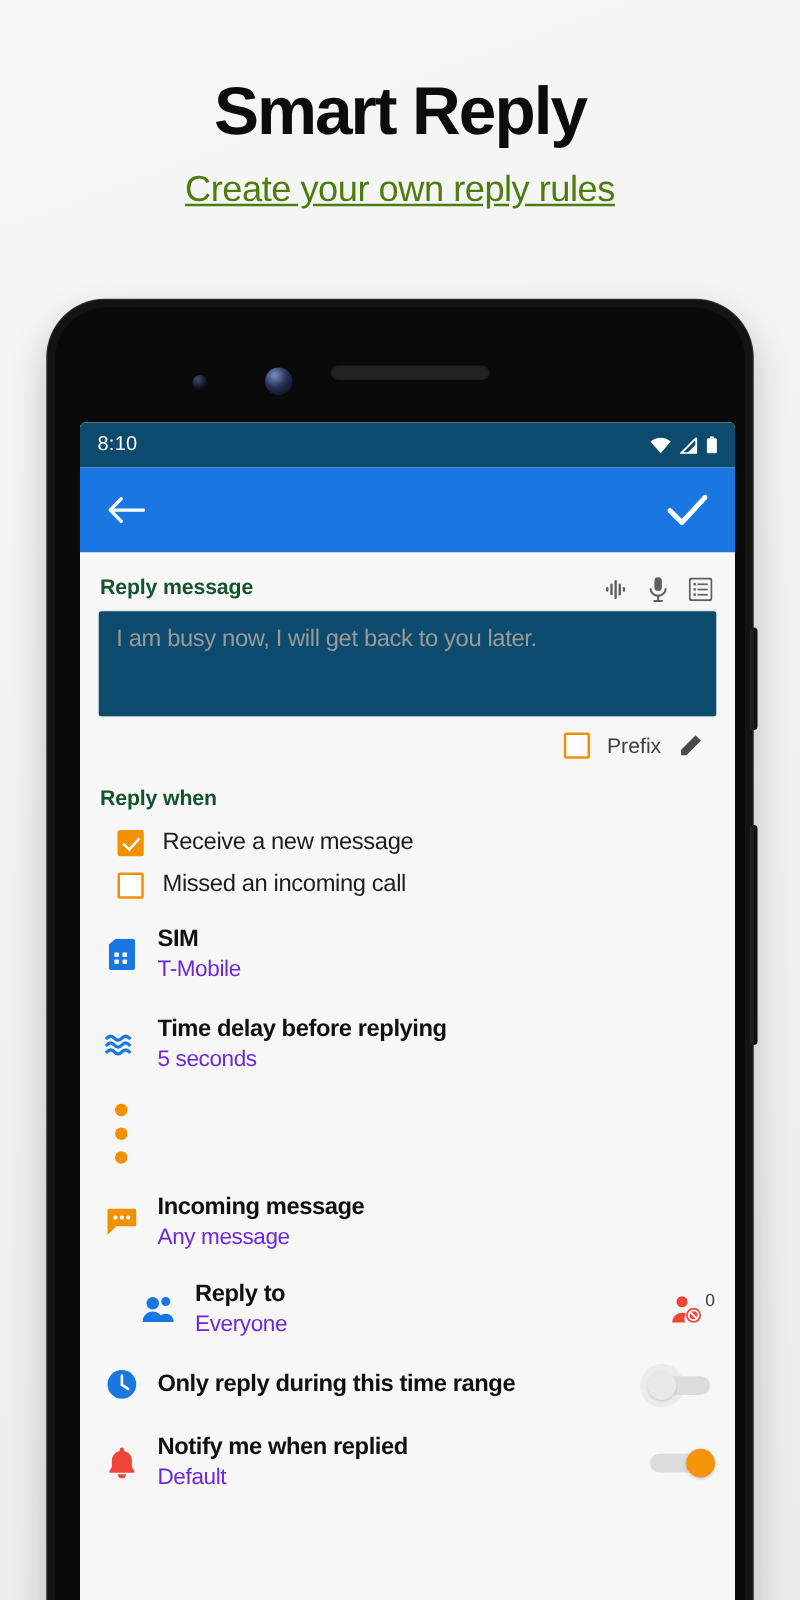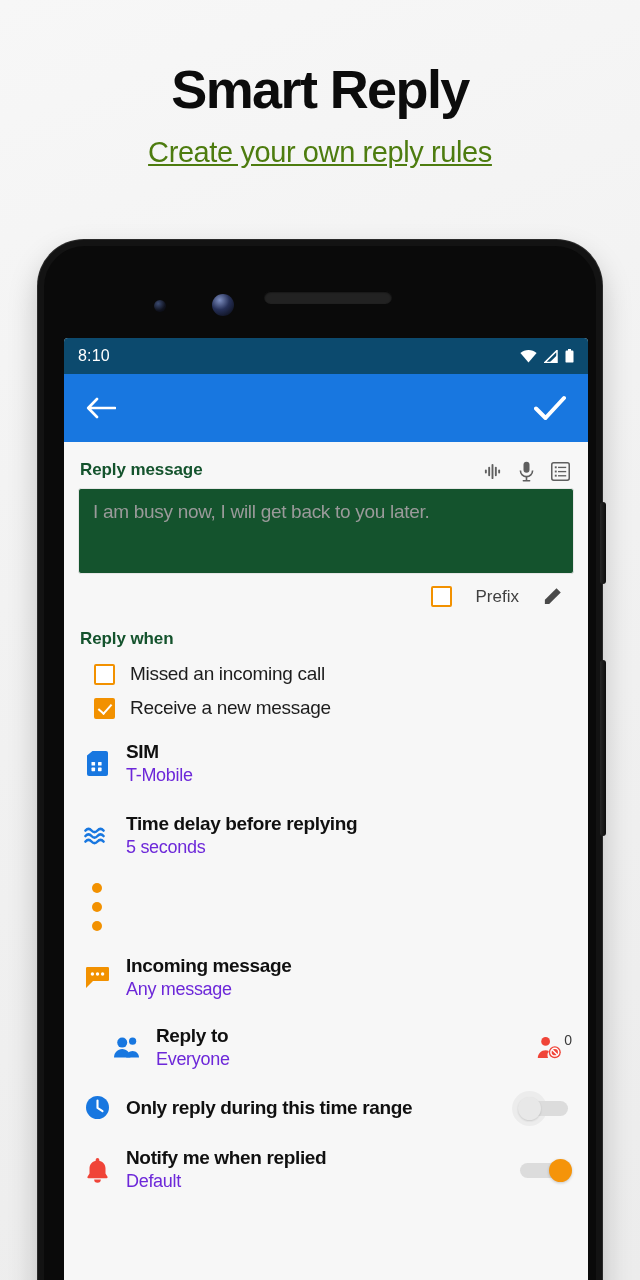--- a/index.html
+++ b/index.html
@@ -81,28 +81,28 @@
   .appbar .spacer { flex:1; }
 
   
   .content { background:#f7f7f7; height:902px; overflow:hidden; }
 
   .section-label {
     color:#14532d; font-weight:bold; font-size:17px;
     padding:18px 16px 8px 16px; letter-spacing:-0.1px;
   }
   .reply-box {
-    margin:0 14px; background:#14532d; border:1px solid #e6e6e6;
+    margin:0 14px; background:#0c4a6e; border:1px solid #e6e6e6;
     border-radius:3px; height:86px; padding:12px 14px;
   }
   .reply-placeholder { color:#9a9a9a; font-size:19px; letter-spacing:-0.3px; }
 
   .prefix-row {
     display:flex; align-items:center; justify-content:flex-end;
-    gap:24px; padding:12px 18px 4px 0; margin-right:8px;
+    gap:14px; padding:12px 18px 4px 0; margin-right:8px;
   }
   .prefix-label { font-size:17px; color:#404040; }
 
   .cbox {
     width:21px; height:21px; border:2.4px solid #F29100;
     border-radius:2px; background:#fff; flex:none; position:relative;
   }
   .cbox.checked { background:#F29100; }
   .cbox.checked::after {
     content:""; position:absolute; left:5.4px; top:1.4px;
@@ -232,26 +232,26 @@
           <div class="cbox"></div>
           <div class="prefix-label">Prefix</div>
           <svg width="19" height="19" viewBox="0 0 20 20" style="cursor:pointer">
             <path d="M14.2 1.3 18.7 5.8 6.5 18H2v-4.5z" fill="#4a4a4a"></path>
           </svg>
         </div>
 
         <div class="section-label">Reply when</div>
 
         <div class="check-row">
+          <div class="cbox checked"></div>
+          <div class="lbl">Receive a new message</div>
+        </div>
+        <div class="check-row">
           <div class="cbox"></div>
           <div class="lbl">Missed an incoming call</div>
-        </div>
-        <div class="check-row">
-          <div class="cbox checked"></div>
-          <div class="lbl">Receive a new message</div>
         </div>
 
         <div class="row" style="padding-top:16px;">
           <div class="row-icon">
             <svg width="21" height="25" viewBox="0 0 21 25">
               <path d="M0 4.5 5.5 0H19a2 2 0 0 1 2 2v21a2 2 0 0 1-2 2H2a2 2 0 0 1-2-2z" fill="#1877E0"></path>
               <g fill="#fff">
                 <rect x="4.5" y="11" width="3.6" height="3.6" rx="0.6"></rect>
                 <rect x="11" y="11" width="3.6" height="3.6" rx="0.6"></rect>
                 <rect x="4.5" y="16.6" width="3.6" height="3.6" rx="0.6"></rect>

